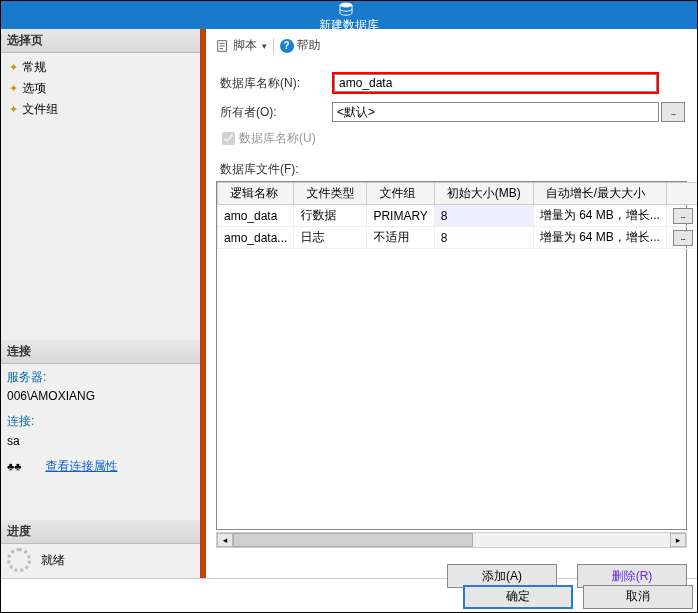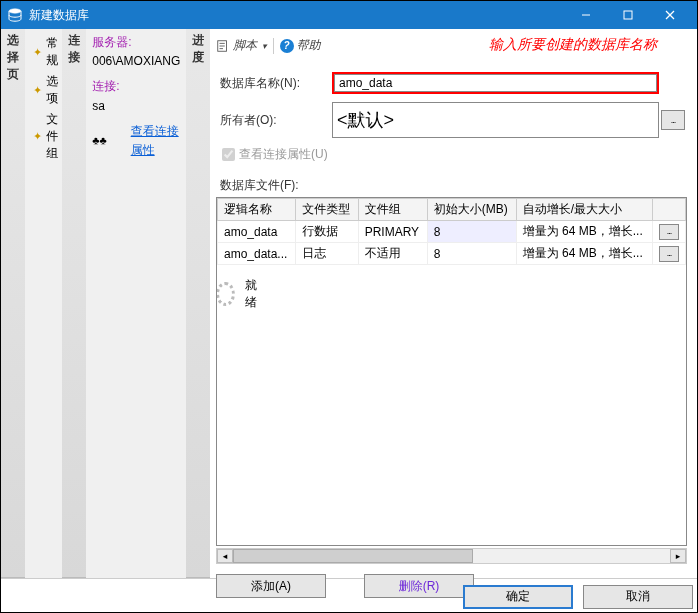--- a/index.html
+++ b/index.html
@@ -1,68 +1,68 @@
 <!DOCTYPE html>
 <html><head>
 <meta charset="utf-8">
 <style>
 * { box-sizing: border-box; margin: 0; padding: 0; font-family: "Microsoft YaHei", "SimSun", sans-serif; }
 body { background: #fff; width: 698px; height: 613px; overflow: hidden; border: 1px solid #000; }
 
-.titlebar { height: 28px; background: #1979ca; color: #fff; display: flex; align-items: center; padding: 0 6px; }
+.titlebar { height: 28px; background: #1979ca; color: #fff; display: flex; align-items: center; padding: 0 6px; flex-direction: column; }
 .titlebar .icon-slot { width: 16px; height: 16px; margin-right: 6px; display:flex; align-items:center; justify-content:center; }
 .titlebar .title { flex: 1; font-size: 12px; }
 .winbtns { display: flex; gap: 0; }
 .winbtn { width: 42px; height: 28px; display: flex; align-items: center; justify-content: center; color:#fff; }
 .winbtn svg { width: 10px; height: 10px; }
 
 .body-area { display: flex; height: calc(613px - 28px - 36px); }
-.sidebar { width: 205px; background: #f0f0f0; border-right: 6px solid #c2410c; display:flex; flex-direction:row; font-size:12px; }
+.sidebar { width: 205px; background: #f0f0f0; border-right: 6px solid #c2410c; display:flex; flex-direction:column; font-size:12px; }
 .group-header { background: linear-gradient(#e8e8e8,#d8d8d8); border-bottom:1px solid #bbb; padding:3px 6px; font-weight:bold; color:#333; }
 .nav-list { padding: 4px 0 4px 4px; }
 .nav-item { display:flex; align-items:center; gap:4px; padding:2px 4px; cursor:pointer; color:#000;}
 .nav-item .star { color:#cc9900; font-size:11px; }
 .spacer { flex:1; }
 .conn-section { padding:4px 6px; line-height:1.6; }
-.conn-section .label { color:#a21caf; }
+.conn-section .label { color:#0369a1; }
 .conn-section .val { color:#000; margin-bottom:6px; }
 .conn-link { color:#0a5fd6; text-decoration:underline; cursor:pointer;margin-left:20px; }
-.prog-row { display:flex; align-items:center; padding:4px 6px 24px 6px; }
+.prog-row { display:flex; align-items:center; padding:4px 6px 6px 6px; }
 .spinner { width:24px; height:24px; border:3px dotted #bbb; border-radius:50%; margin-right:10px; }
 
 .main { flex:1; padding:8px 10px; display:flex; flex-direction:column; min-width:0; }
-.toolstrip { display:flex; align-items:center; gap:6px; font-size:12px; color:#444; padding-bottom:6px; position:relative;font-style:italic; }
+.toolstrip { display:flex; align-items:center; gap:6px; font-size:12px; color:#444; padding-bottom:6px; position:relative; }
 .toolstrip .tool { display:flex; align-items:center; gap:3px; cursor:pointer; }
 .toolstrip .drop::after { content:"▾"; font-size:9px; margin-left:2px;}
 .toolstrip .sep { width:1px; height:16px; background:#ccc; }
 .help-icon { width:14px; height:14px; border-radius:50%; background:#1a7fd4; color:#fff; display:flex; align-items:center; justify-content:center; font-size:10px; font-weight:bold; }
 .annotation { position:absolute; right:30px; top:-1px; color:#f00; font-size:14px; }
 
 .form-grid { display:grid; grid-template-columns:110px 1fr 26px; column-gap:2px; row-gap:8px; font-size:12px; color:#333; padding:12px 0 4px 4px; align-items:center; }
-.form-grid .inp { height:36px; border:1px solid #888; padding:1px 4px; font-size:18px; }
+.form-grid .inp { height:20px; border:1px solid #888; padding:1px 4px; font-size:12px; }
 .dbname-wrap { border:2px solid #f00; padding:0; }
 .dbname-wrap input { width:100%; height:18px; border:1px solid #888; padding:0 4px; font-size:12px; }
 .browse-btn { height:20px; width:24px; border:1px solid #888; background:#e6e6e6; font-size:9px; letter-spacing:-1px; }
 .checkbox-row { grid-column:1/4; display:flex; align-items:center; gap:4px; color:#999; padding-left:2px; }
 .checkbox-row input { accent-color:#888; }
 
 .files-label { font-size:12px; color:#333; padding:10px 0 3px 4px; }
 .filegrid { border:1px solid #888; font-size:12px; min-width:0; }
 .filegrid table { width:100%; border-collapse:collapse; }
-.filegrid th { background:#f4f4f4; border:1px solid #ccc; font-weight:normal; text-align:left; padding:2px 6px; white-space:nowrap; }
+.filegrid th { background:#f4f4f4; border:1px solid #ccc; font-weight:normal; text-align:left; padding:2px 12px; white-space:nowrap; }
 .filegrid td { border:1px solid #eee; padding:2px 6px; white-space:nowrap; }
 .cell-ellips { display:inline-block; width:20px; height:16px; border:1px solid #888; background:#e6e6e6; text-align:center; line-height:12px; font-size:9px; letter-spacing:-1px; }
 .filegrid-body { height:280px; overflow:hidden; border-top:none; }
 
 .hscroll { display:flex; align-items:center; border:1px solid #ccc; height:16px; margin-top:2px; }
 .hscroll .arrow { width:16px; height:14px; background:#e8e8e8; border:1px solid #bbb; display:flex; align-items:center; justify-content:center; font-size:9px; }
 .hscroll .track { flex:1; background:#f0f0f0; height:14px; position:relative; }
 .hscroll .thumb { position:absolute; left:0; top:0; height:14px; width:55%; background:#cfcfcf; border:1px solid #aaa; }
 
-.addrem { display:flex; justify-content:flex-start; gap:38px; padding-top:10px; }
+.addrem { display:flex; justify-content:flex-end; gap:20px; padding-top:16px; }
 .addrem button ,.footer button { width:110px; height:24px; font-size:12px; background:#e6e6e6; border:1px solid #888; }
 .addrem button.disabled { color:#6d28d9; }
 
 .footer { height:36px; border-top:1px solid #ccc; display:flex; justify-content:flex-end; align-items:center; gap:10px; padding:0 4px; }
 .footer .ok { border:2px solid #2a7bd0; }
 </style>
 </head>
 <body>
 
 <div class="titlebar">
@@ -141,35 +141,34 @@
             <line x1="4" y1="8" x2="10" y2="8" stroke="#555"></line>
             <line x1="4" y1="11" x2="8" y2="11" stroke="#555"></line>
           </svg>
         <span>脚本</span>
       </span>
       <span class="sep"></span>
       <span class="tool">
         <span class="help-icon">?</span>
         <span>帮助</span>
       </span>
-      <span class="annotation">输入所要创建的数据库名称</span>
     </div>
 
     <div class="form-grid">
       <span>数据库名称(N):</span>
       <span class="dbname-wrap"><input value="amo_data" style=""></span>
       <span></span>
 
       <span>所有者(O):</span>
       <input class="inp" value="&lt;默认&gt;" style="">
       <button class="browse-btn">...</button>
 
       <div class="checkbox-row">
         <input type="checkbox" checked="" disabled="" style="">
-        <span>查看连接属性(U)</span>
+        <span>数据库名称(U)</span>
       </div>
     </div>
 
     <div class="files-label">数据库文件(F):</div>
     <div class="filegrid">
       <table>
         <thead>
             <tr>
           <th>逻辑名称</th>
           <th>文件类型</th>

